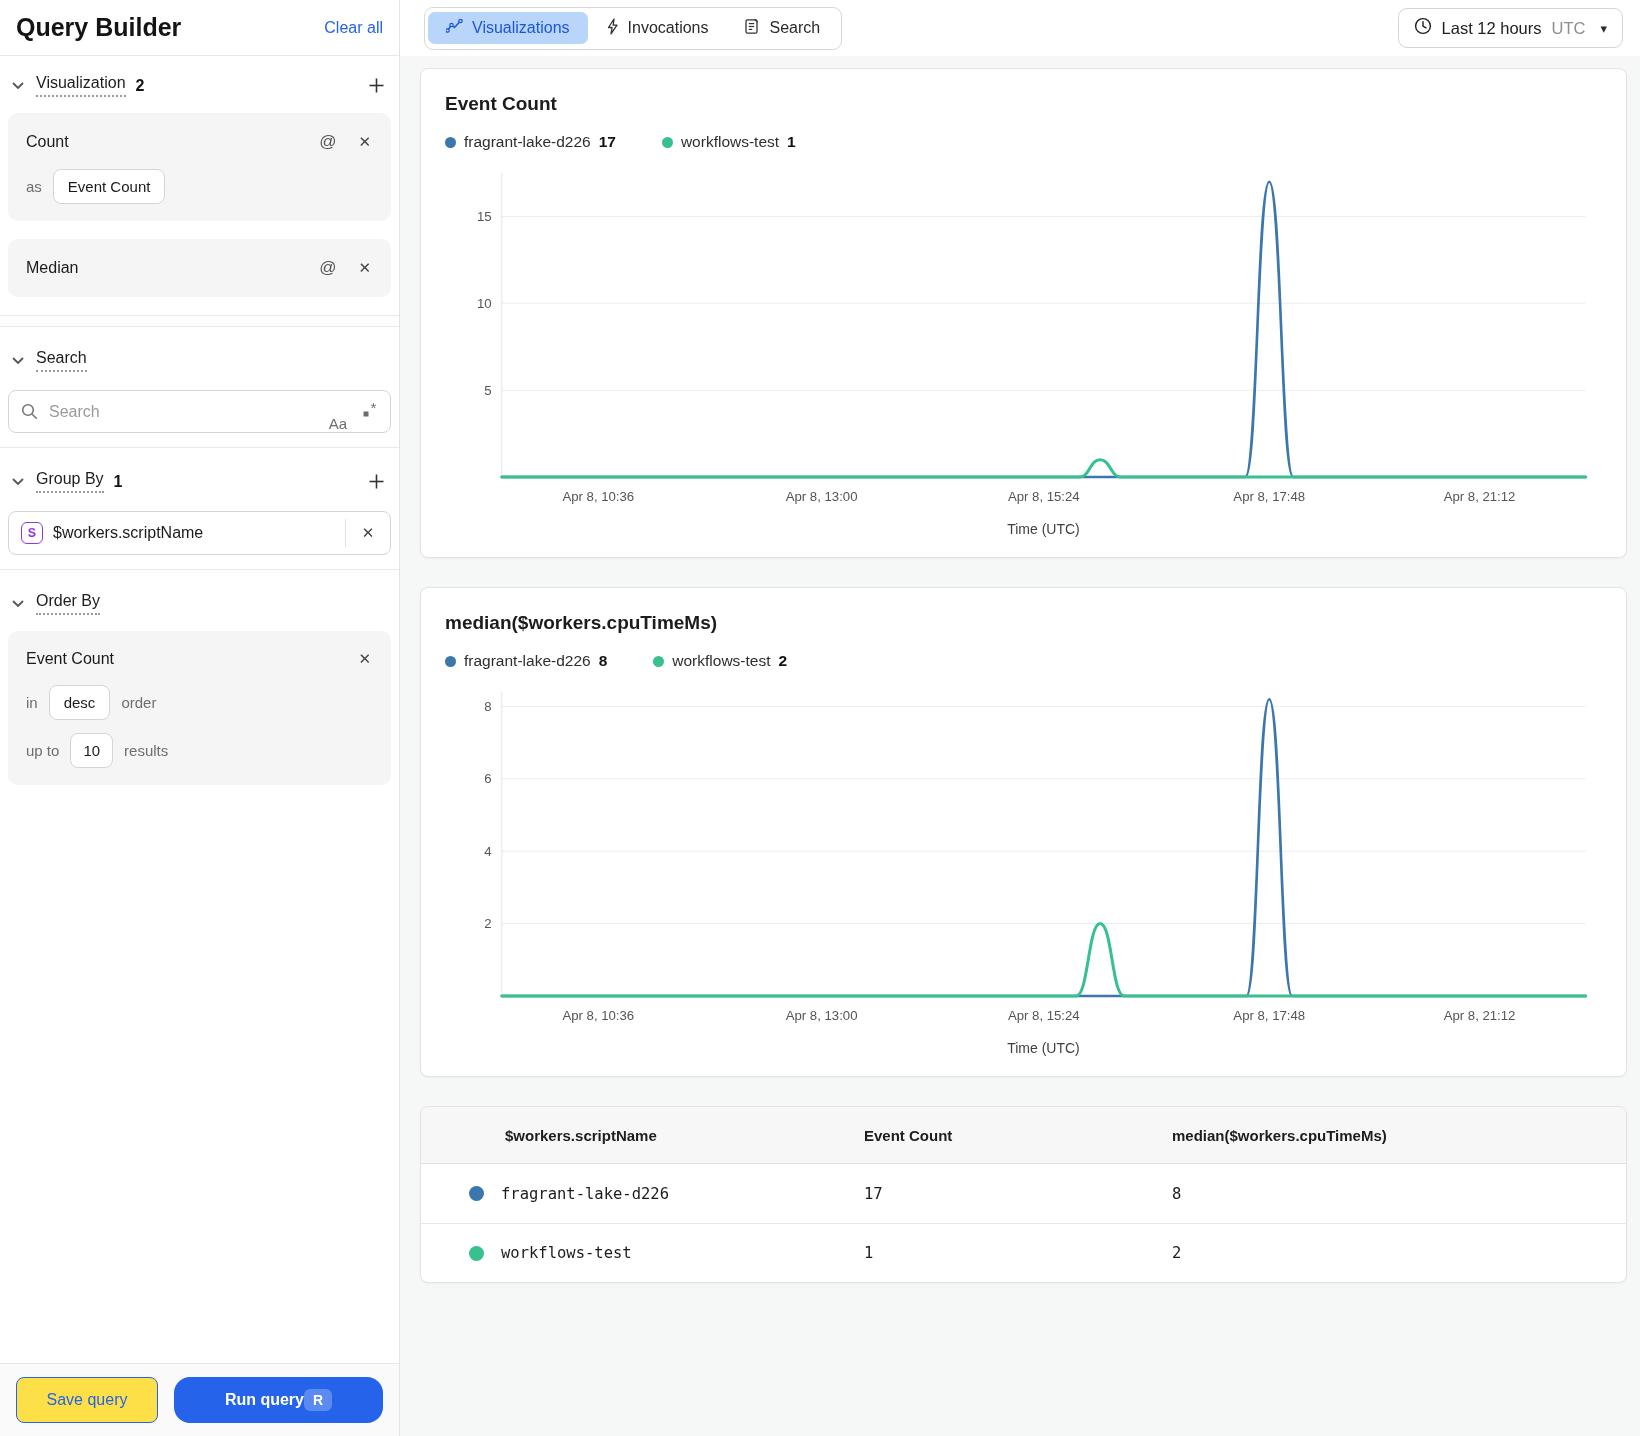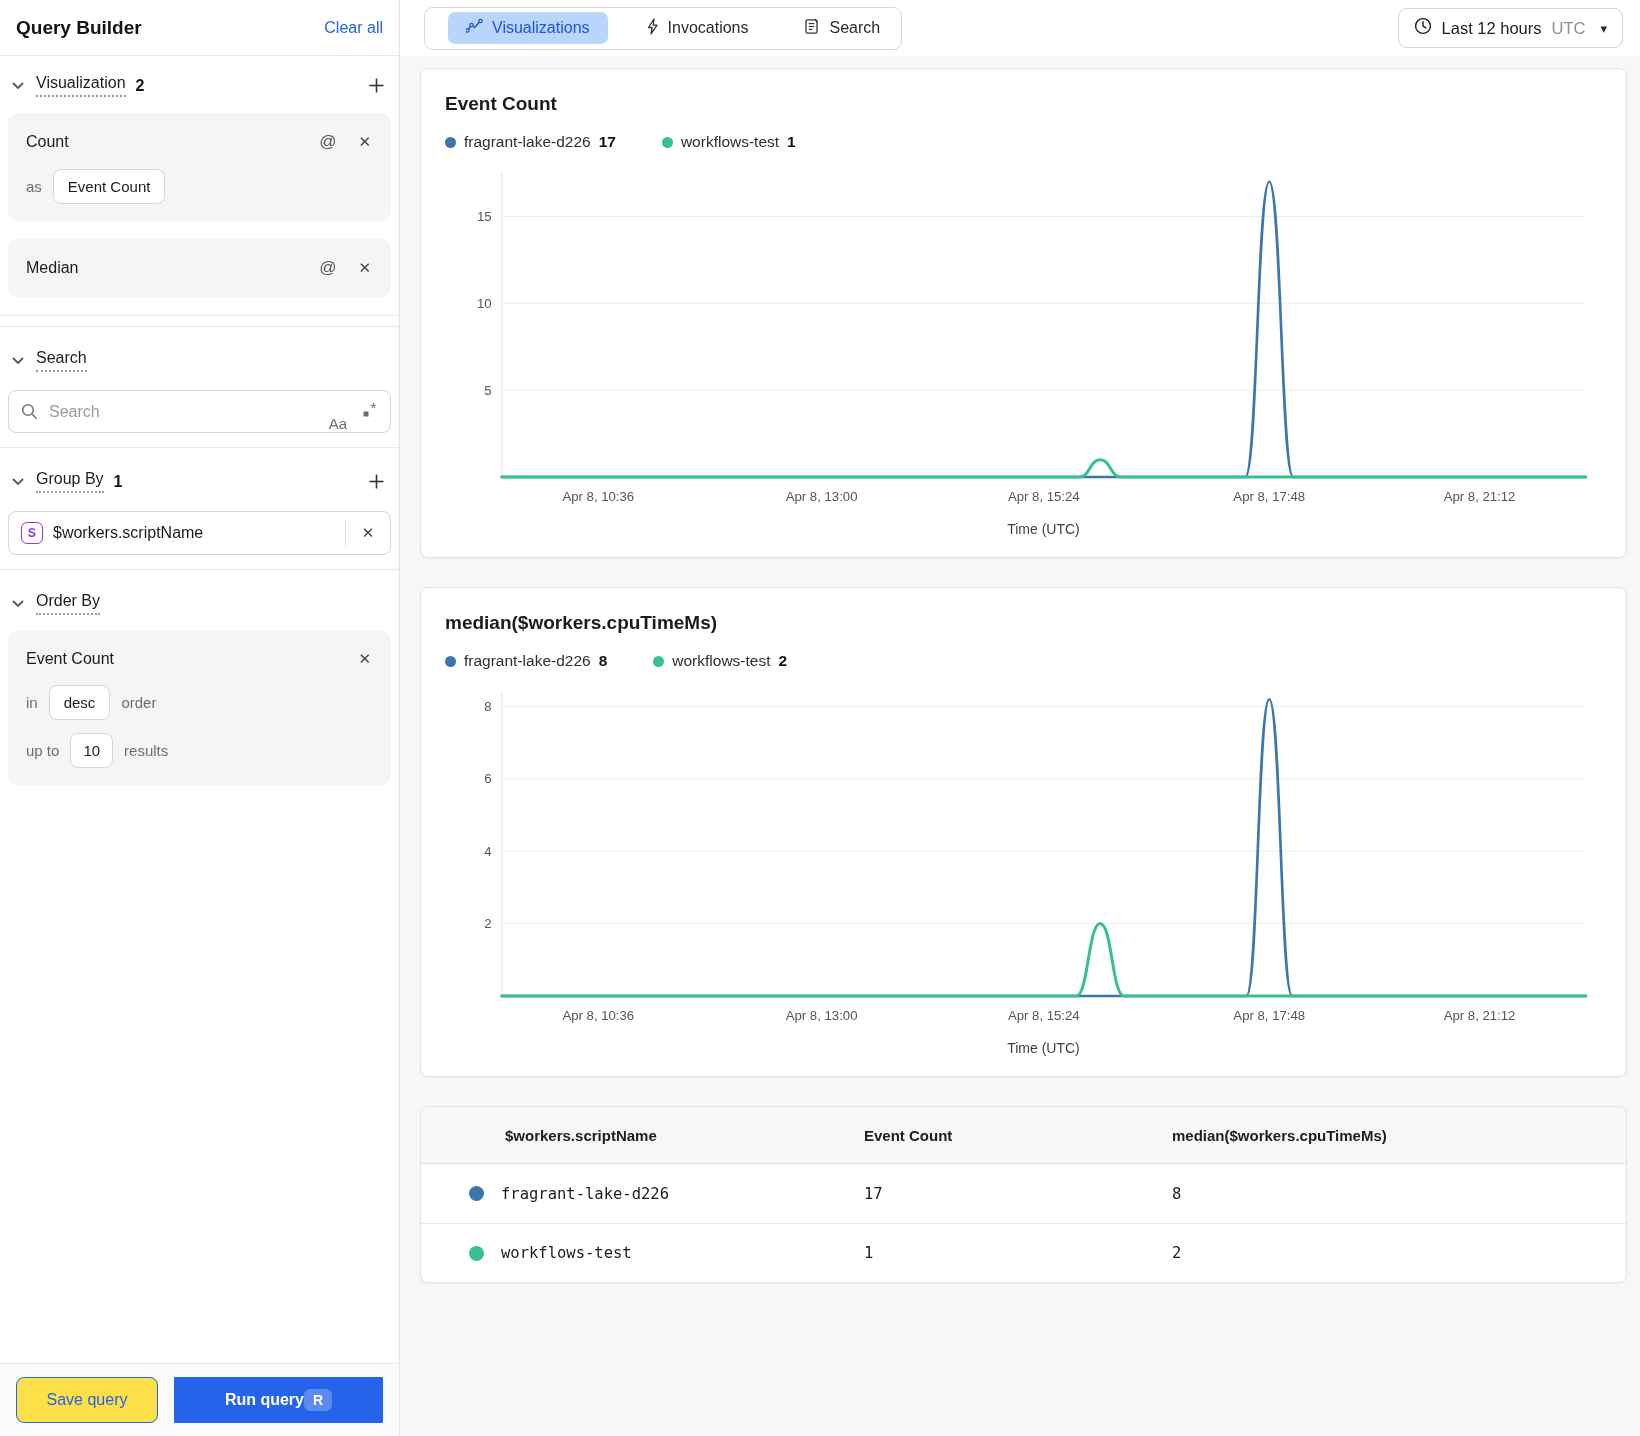--- a/index.html
+++ b/index.html
@@ -4,21 +4,21 @@
 <style>
   * { margin:0; padding:0; box-sizing:border-box; }
   html,body { width:1640px; height:1436px; overflow:hidden; }
   body { font-family:"Liberation Sans", sans-serif; color:#1f1f1f; background:#f6f7f7; }
   svg { font-family:"Liberation Sans", sans-serif; }
   .app { display:flex; width:100%; height:100%; }
 
   
   .sidebar { width:400px; flex:none; background:#fff; border-right:1px solid #e3e3e3; display:flex; flex-direction:column; }
   .sb-header { height:56px; flex:none; display:flex; align-items:center; justify-content:space-between; padding:0 16px; border-bottom:1px solid #e8e8e8; }
-  .sb-title { font-size:19px; font-weight:700; color:#141414; }
+  .sb-title { font-size:25px; font-weight:700; color:#141414; }
   .link-blue { color:#2563eb; font-size:16px; cursor:pointer; background:none; border:none; font-family:inherit; }
   .sb-scroll { flex:1; overflow:hidden; padding-top:6px; }
   .sb-div { height:1px; background:#e9e9e9; margin:10px 0; }
   .sb-head-row { display:flex; align-items:center; gap:10px; padding:12px 12px 10px 10px; }
   .chev { flex:none; display:grid; place-items:center; width:16px; height:16px; cursor:pointer; }
   .sec-label { font-size:16px; color:#1d1d1d; border-bottom:2px dotted #9a9a9a; padding-bottom:3px; }
   .sec-count { font-size:16px; font-weight:700; color:#141414; }
   .spacer { flex:1; }
   .icon-btn { background:none; border:none; cursor:pointer; display:grid; place-items:center; padding:2px; }
   .at-glyph { font-size:17px; color:#555; }
@@ -39,28 +39,28 @@
   .search-input::placeholder { color:#9a9a9a; }
   .search-ico { position:absolute; left:13px; top:13px; }
   .search-right { position:absolute; right:12px; top:0; height:100%; display:flex; align-items:center; gap:14px; }
   .aa-ico { font-size:15px; color:#6d6d6d; cursor:pointer;margin-top:24px; }
   .gb-item { margin:8px 8px 14px 8px; height:44px; border:1px solid #d5d5d5; border-radius:8px; background:#fff; display:flex; align-items:center; padding-left:12px; }
   .gb-val { font-size:16px; color:#1b1b1b; margin-left:10px; }
   .gb-sep { width:1px; height:28px; background:#e2e2e2; margin-left:auto; }
   .gb-x { width:44px; height:100%; }
   .sb-footer { flex:none; border-top:1px solid #e8e8e8; background:#fafafb; padding:13px 16px; display:flex; gap:16px; }
   .btn-save { width:142px; height:46px; background:#fde047; border:1px solid #2563eb; border-radius:8px; color:#2563eb; font-size:16px; font-family:inherit; cursor:pointer; }
-  .btn-run { flex:1; height:46px; background:#2563eb; border:none; border-radius:1px; color:#fff; font-size:16px; font-weight:600; font-family:inherit; cursor:pointer; display:flex; align-items:center; justify-content:center; }
+  .btn-run { flex:1; height:46px; background:#2563eb; border:none; border-radius:16px; color:#fff; font-size:16px; font-weight:600; font-family:inherit; cursor:pointer; display:flex; align-items:center; justify-content:center; }
   .kbd-badge { background:rgba(255,255,255,.25); border-radius:6px; padding:3px 9px; font-size:14px; font-weight:600; }
 
   
   .main { flex:1; display:flex; flex-direction:column; background:#f6f7f7; }
   .topbar { height:56px; flex:none; background:#fff; display:flex; align-items:center; justify-content:space-between; padding:0 17px 0 24px; }
   .tabgroup { display:flex; align-items:center; background:#fff; border:1px solid #d8d8d8; border-radius:9px; padding:3px; }
-  .tab { display:flex; align-items:center; gap:9px; padding:7px 18px; border-radius:7px; font-size:16px; color:#2a2a2a; background:none; border:none; font-family:inherit; cursor:pointer;margin-left:20px; }
+  .tab { display:flex; align-items:center; gap:9px; padding:7px 18px; border-radius:7px; font-size:16px; color:#2a2a2a; background:none; border:none; font-family:inherit; cursor:pointer; }
   .tab.active { background:#bad5fa; color:#1a56db; }
   .timerange { display:flex; align-items:center; gap:10px; height:40px; padding:0 15px; background:#fff; border:1px solid #d5d5d5; border-radius:9px; font-size:16.5px; color:#1d1d1d; font-family:inherit; cursor:pointer; }
   .tz { color:#8e8e8e; }
   .caret { font-size:13px; color:#2b2b2b; margin-left:5px; }
   .content { flex:1; overflow:hidden; padding:12px 13px 0 20px; }
   .card { background:#fff; border:1px solid #e3e3e3; border-radius:8px; box-shadow:0 1px 2px rgba(0,0,0,.04); }
   .chart-card { padding:24px 24px 10px 24px; }
   .chart-card + .chart-card, .table-card { margin-top:29px; }
   .chart-title { font-size:19px; font-weight:700; color:#1c1c1c; }
   .legend { display:flex; align-items:center; gap:46px; margin-top:18px; }

